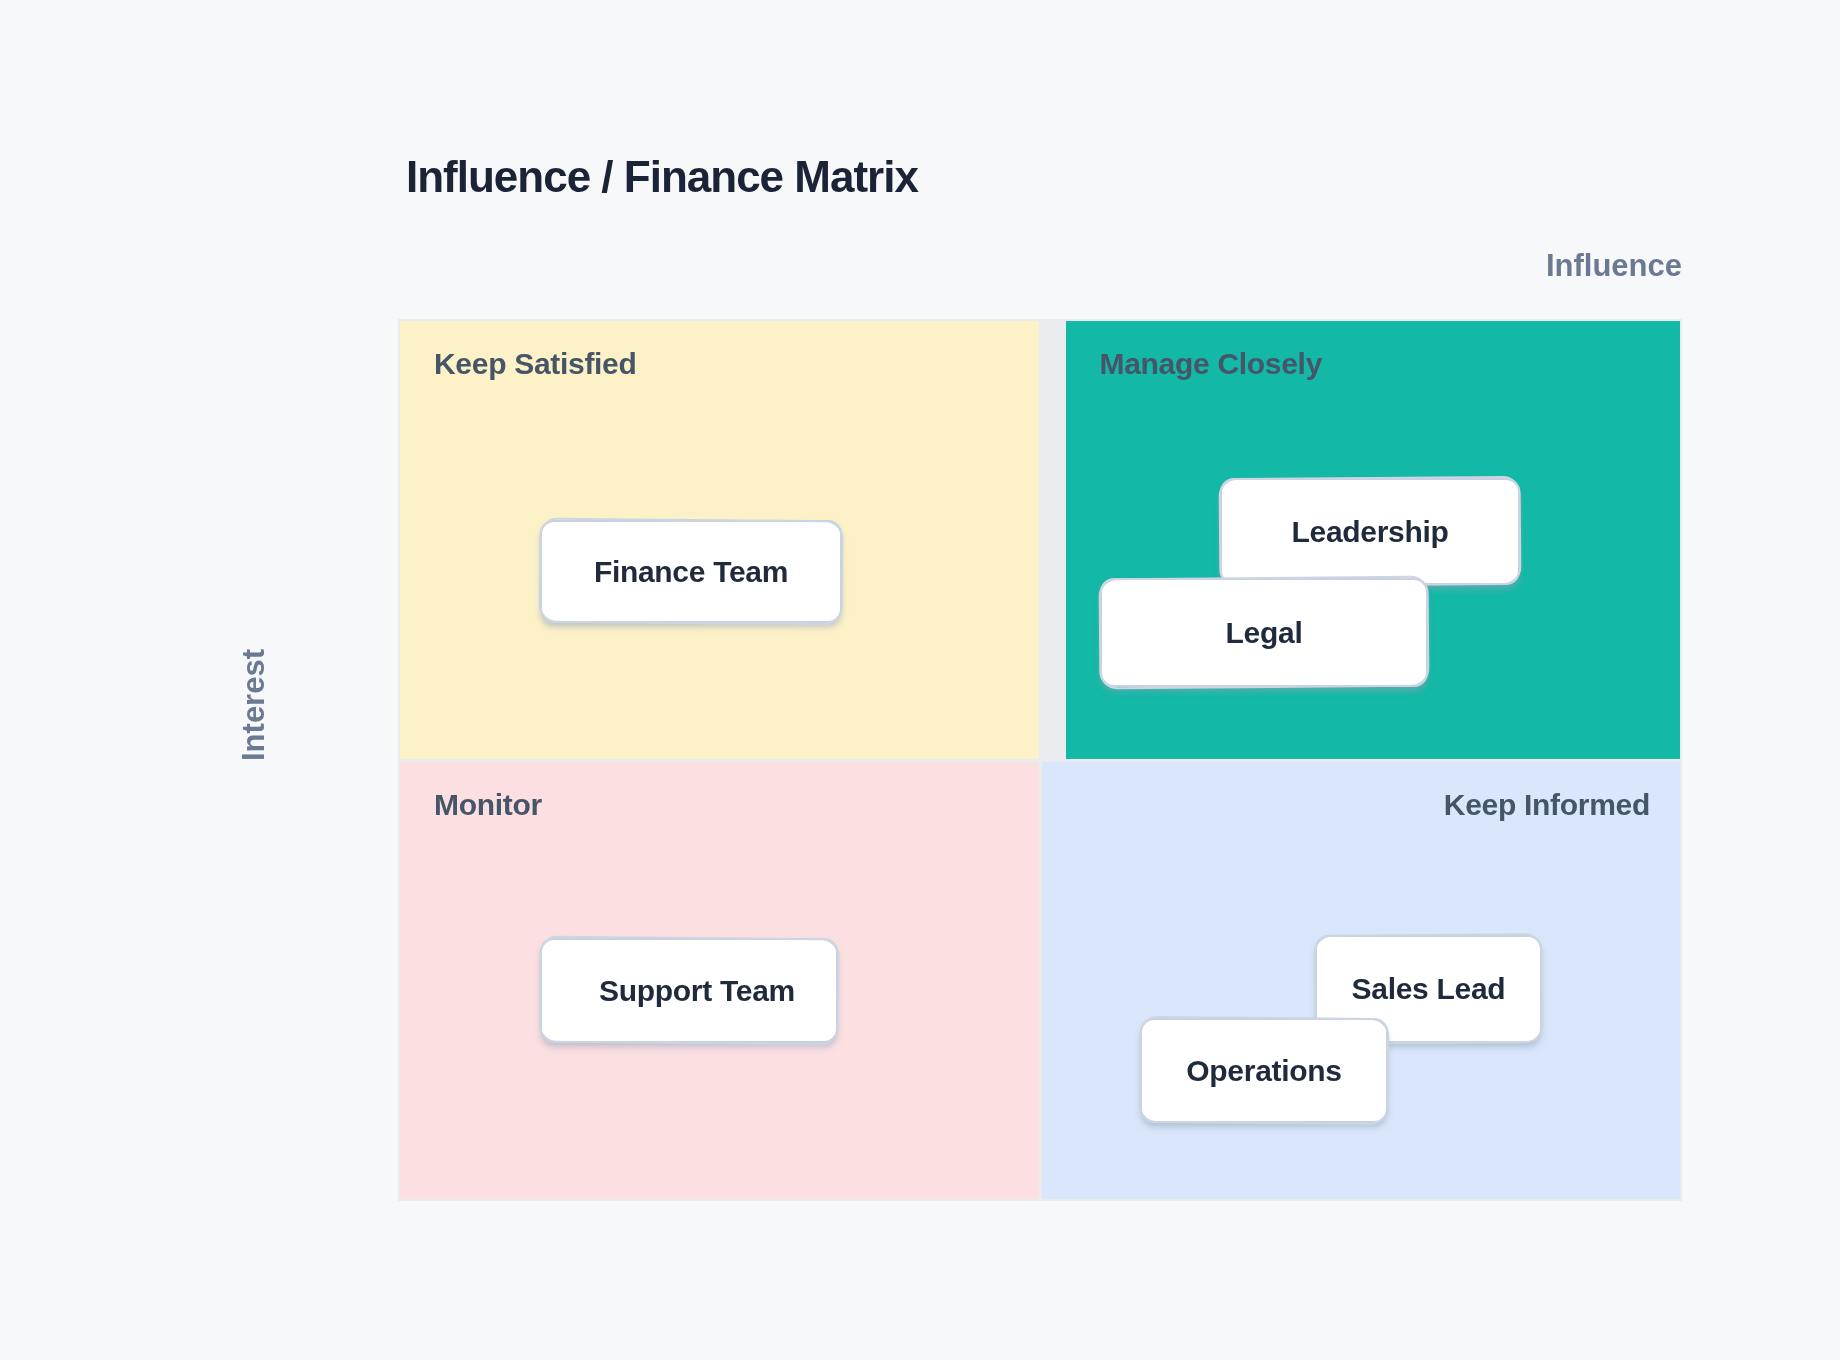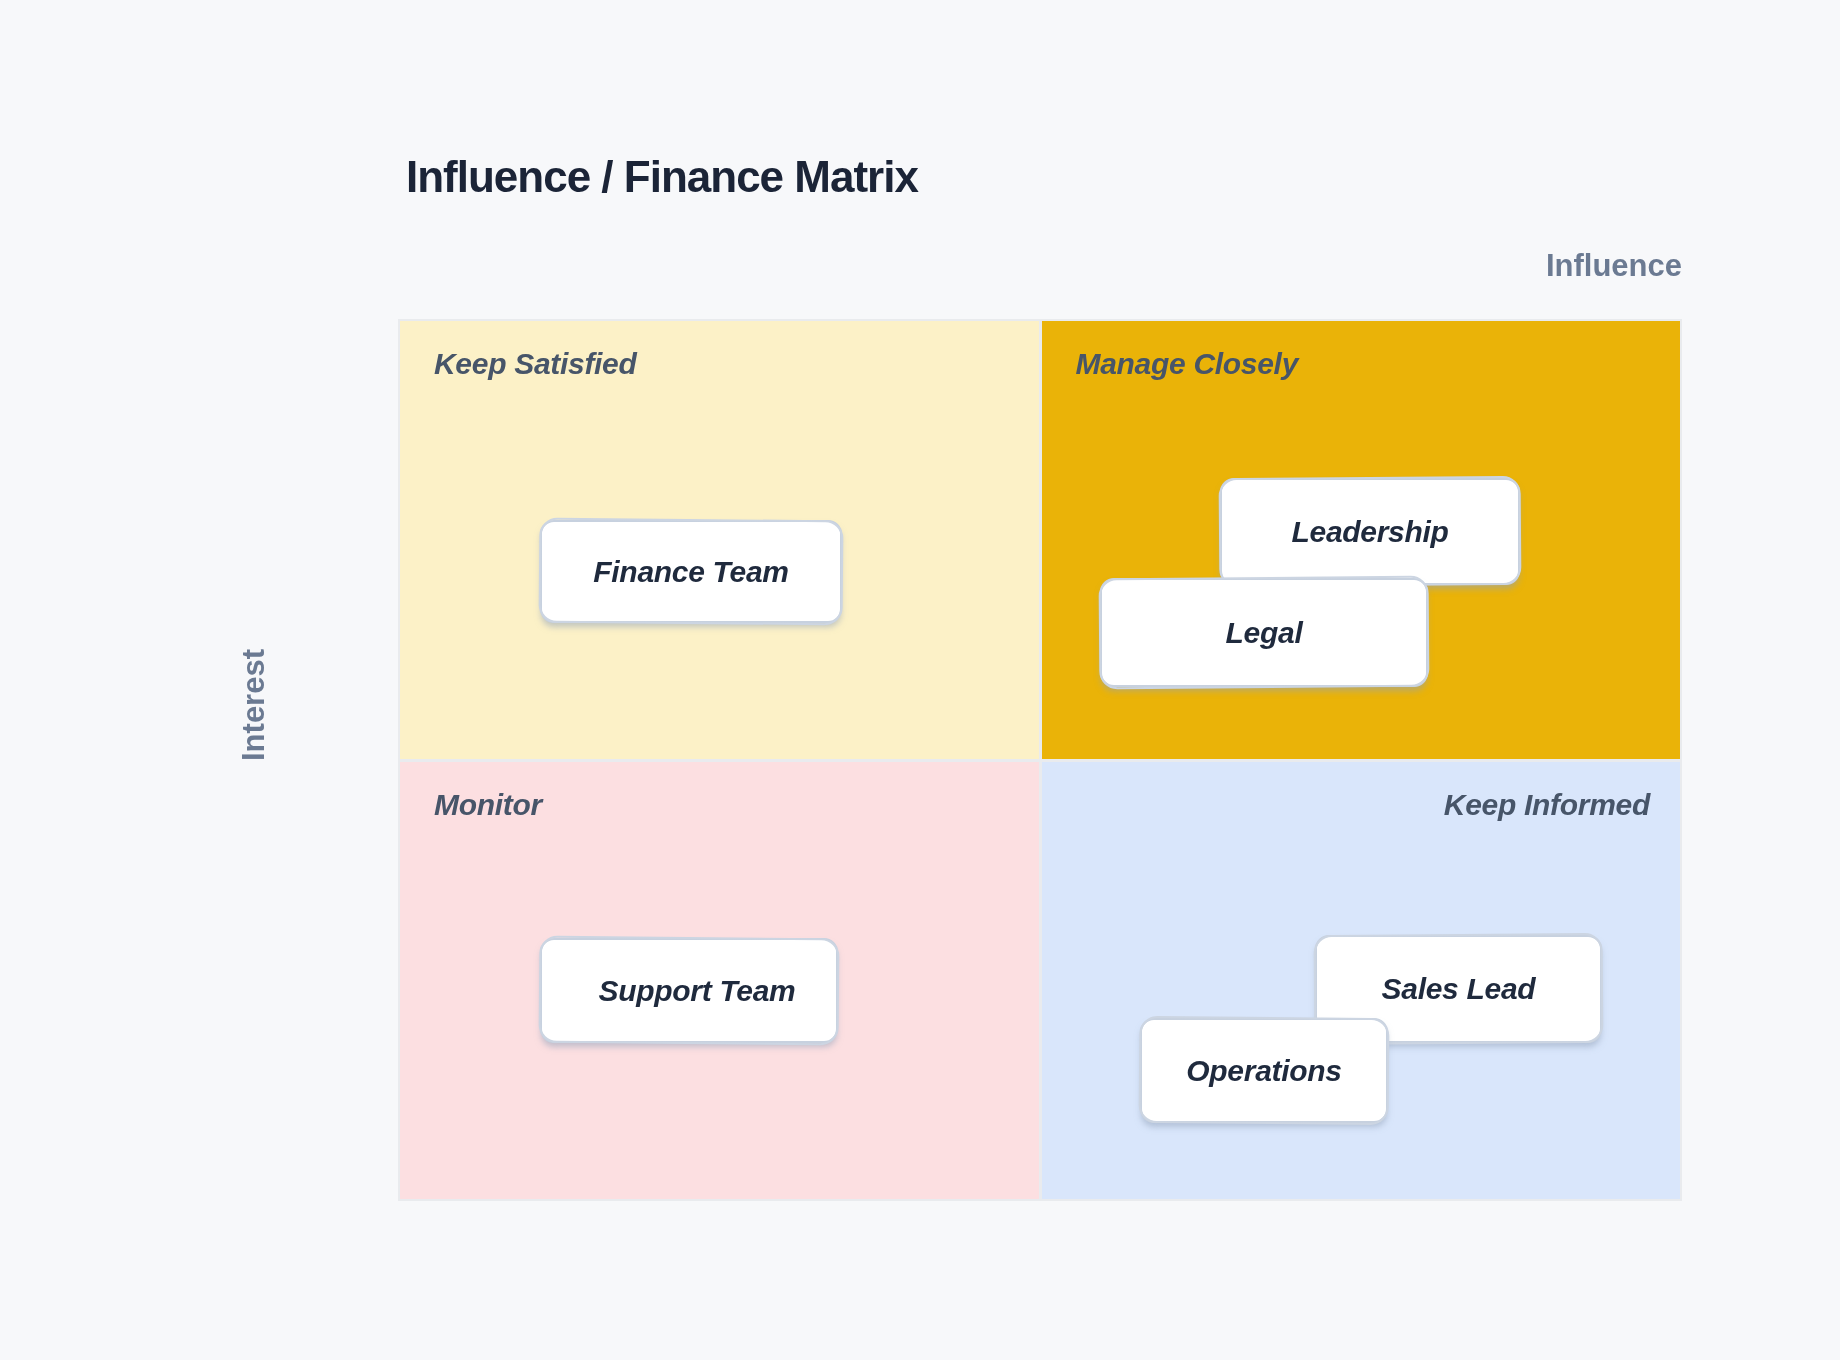--- a/index.html
+++ b/index.html
@@ -46,21 +46,20 @@
     left: 398px;
     top: 319px;
     width: 1284px;
     height: 882px;
     background: #e9ebee;
     padding: 2px;
     display: grid;
     grid-template-columns: 1fr 1fr;
     grid-template-rows: 1fr 1fr;
     gap: 3px;
-    font-style: italic;
   }
 
   .quadrant {
     position: relative;
     padding: 26px 30px 0 34px;
   }
   .quadrant-label {
     font-size: 30px;
     font-weight: 700;
     color: #475569;
@@ -102,21 +101,21 @@
 
 <div class="axis-label axis-x">Influence</div>
 <div class="axis-label axis-y">Interest</div>
 
 <div class="matrix">
 
   <div class="quadrant" style="background: rgb(252, 241, 199);">
     <div class="quadrant-label">Keep Satisfied</div>
   </div>
 
-  <div class="quadrant" style="background: #eab308;">
+  <div class="quadrant" style="background: #14b8a6; margin-left: 24px;">
     <div class="quadrant-label">Manage Closely</div>
   </div>
 
   <div class="quadrant" style="background: rgb(252, 223, 225);">
     <div class="quadrant-label">Monitor</div>
   </div>
 
   <div class="quadrant" style="background: rgb(217, 230, 251); text-align: right;">
     <div class="quadrant-label">Keep Informed</div>
   </div>
@@ -130,21 +129,21 @@
   </div>
 
   <div class="card" style="left:702px; top:259px; width:328px; height:109px;">
     <span class="card-label">Legal</span>
   </div>
 
   <div class="card" style="left:142px; top:619px; width:298px; height:105px;padding-left:16px;">
     <span class="card-label">Support Team</span>
   </div>
 
-  <div class="card" style="left:917px; top:616px; width:287px; height:108px;">
+  <div class="card" style="left:917px; top:616px; width:227px; height:108px;">
     <span class="card-label">Sales Lead</span>
   </div>
 
   <div class="card" style="left:742px; top:699px; width:248px; height:105px;">
     <span class="card-label">Operations</span>
   </div>
 
 </div>
 
 </body></html>

